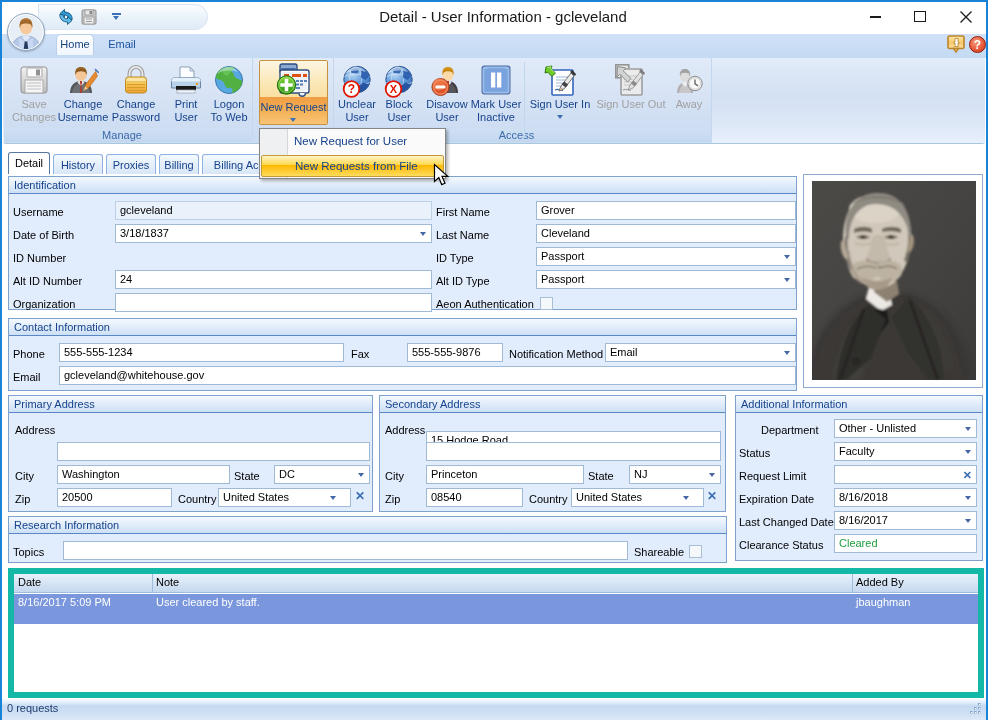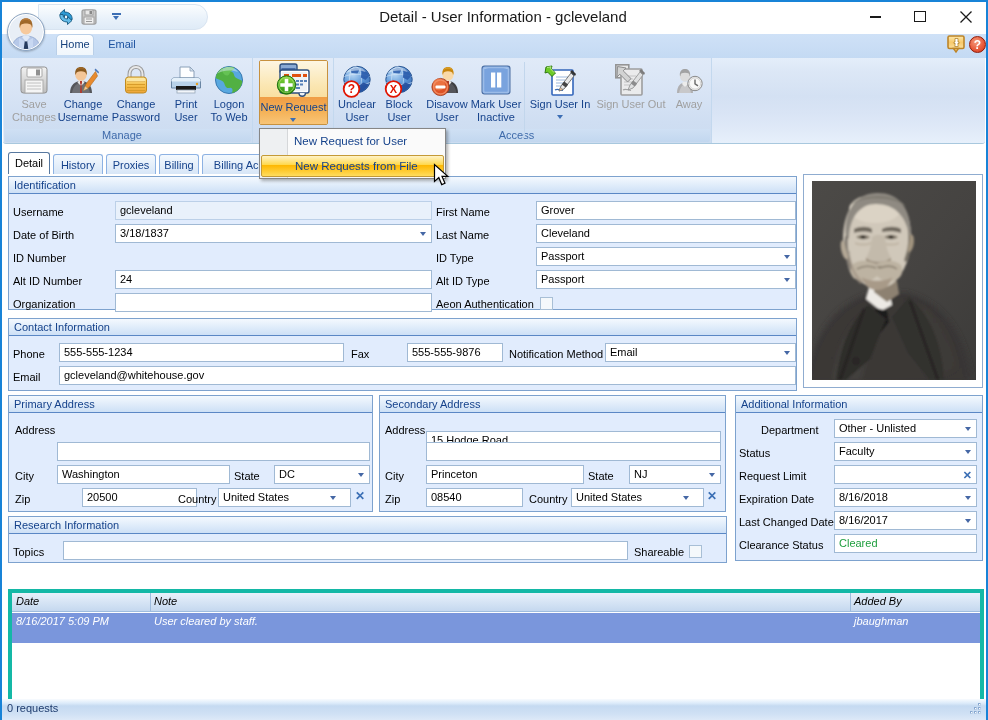--- a/index.html
+++ b/index.html
@@ -45,21 +45,21 @@
 .flabel { position:absolute; font-size:11px; color:#000; line-height:17px; white-space:nowrap; }
 .field { position:absolute; height:19px; background:#fff; border:1px solid #a0b9d4;
   font-size:11px; line-height:17px; padding-left:4px; color:#000; white-space:nowrap; }
 .field.ro { background:#e9f1fb; border-color:#bcd0e8; }
 .combo .arrow { position:absolute; right:5px; top:7px; width:0; height:0;
   border-left:3px solid transparent; border-right:3px solid transparent; border-top:4px solid #4567a5; }
 .cb { position:absolute; width:13px; height:13px; background:#f4f8fb; border:1px solid #a8bfd6; }
 .xmark { position:absolute; color:#3b6fb5; font-size:12px; font-weight:bold; }
 .xin { position:absolute; right:4px; top:1px; color:#3b6fb5; font-size:11px; font-weight:bold; }
 
-#notestable { position:absolute; left:6px; top:587px; width:976px; height:130px; background:#fff; border:4px solid #14b8a6;font-style:italic; }
+#notestable { position:absolute; left:6px; top:566px; width:976px; height:130px; background:#fff; border:6px solid #14b8a6; }
 #nt-head { position:absolute; left:0; top:0; width:100%; height:19px;
   background:linear-gradient(#e8f1fb,#c5d8ef); border-bottom:1px solid #9ebcde; font-size:11px; }
 #nt-row { position:absolute; left:0; top:20px; width:100%; height:30px; background:#7a96dc; color:#fff; font-size:11px; }
 
 #statusbar { position:absolute; left:0; top:697px; width:984px; height:21px;
   background:linear-gradient(#f8fbfe,#dcebfa 20%,#c5daf1 33%,#cfe0f4 70%,#dde9f7);
   font-size:11px; color:#1e3c6e; line-height:18px; padding-left:5px; }
 
 #menu { position:absolute; left:257px; top:126px; width:187px; height:51px;
   background:#fafafa; border:1px solid #868686; box-shadow:2px 2px 3px rgba(0,0,0,.3); z-index:10; }
@@ -459,21 +459,21 @@
 
     <div class="section" style="left:6px;top:221px;width:365px;height:117px;">
       <div class="sechead">Primary Address</div>
       <div class="flabel" style="left:6px;top:26px;">Address</div>
       <div class="field" style="left:48px;top:46px;width:313px;"></div>
       <div class="flabel" style="left:6px;top:72px;">City</div>
       <div class="field" style="left:48px;top:69px;width:173px;">Washington</div>
       <div class="flabel" style="left:225px;top:72px;">State</div>
       <div class="field combo" style="left:265px;top:69px;width:96px;">DC<span class="arrow"></span></div>
       <div class="flabel" style="left:6px;top:95px;">Zip</div>
-      <div class="field" style="left:48px;top:92px;width:115px;margin-left:25px;">20500</div>
+      <div class="field" style="left:48px;top:92px;width:115px;">20500</div>
       <div class="flabel" style="left:169px;top:95px;">Country</div>
       <div class="field combo" style="left:209px;top:92px;width:133px;">United States<span class="arrow" style="right:14px;"></span></div>
       <div class="xmark" style="left:346px;top:93px;">✕</div>
     </div>
 
     <div class="section" style="left:377px;top:221px;width:347px;height:117px;">
       <div class="sechead">Secondary Address</div>
       <div class="flabel" style="left:5px;top:26px;">Address</div>
       <div class="field" style="left:46px;top:23px;width:295px;margin-top:12px;">15 Hodge Road</div>
       <div class="field" style="left:46px;top:46px;width:295px;"></div>

